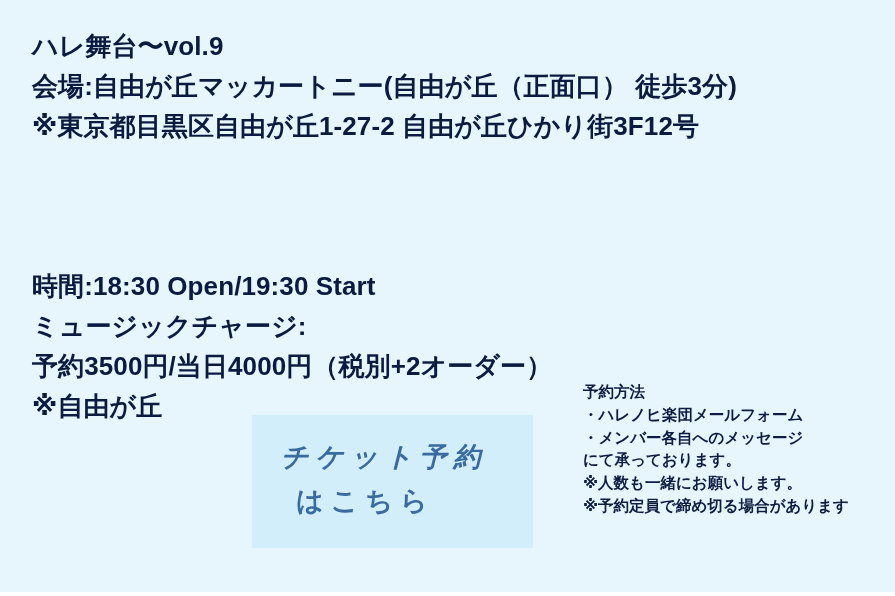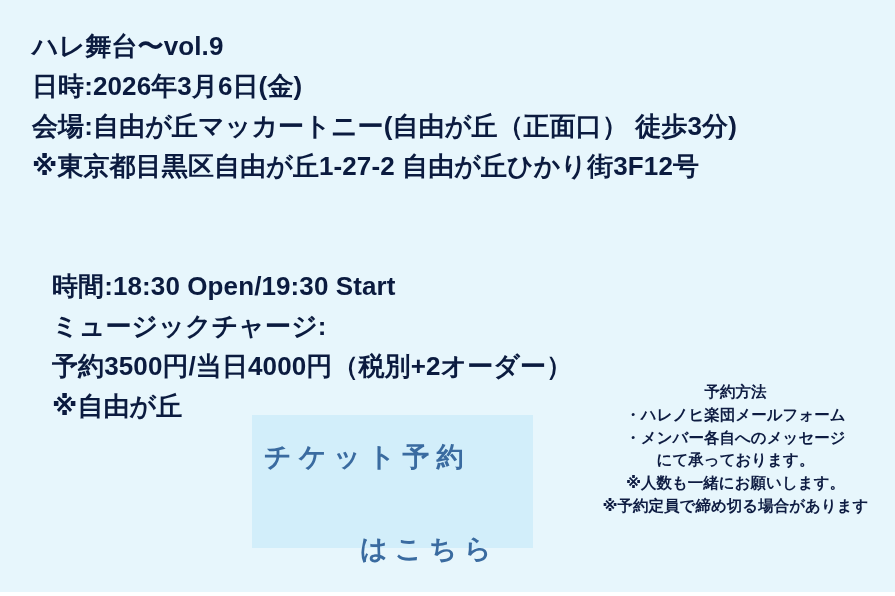--- a/index.html
+++ b/index.html
@@ -36,21 +36,20 @@
     font-weight: 600;
     white-space: pre;
     letter-spacing: 0.1px;
   }
 
   .main-block-2 {
     position: absolute;
     left: 32px;
     top: 266px;
     width: 700px;
-    margin-left: 20px;
   }
 
   
   #ticket-box {
     position: absolute;
     left: 252px;
     top: 415px;
     width: 281px;
     height: 133px;
     background: #d2eefa;
@@ -58,62 +57,60 @@
   #ticket-box .tk-line {
     color: #3a6ba0;
     font-size: 27px;
     font-weight: 700;
     letter-spacing: 7px;
     line-height: 44px;
     white-space: pre;
   }
   #ticket-box .tk-line.l1 {
     padding-top: 20px;
-    padding-left: 12px;
+    padding-left: 29px;
+    font-style: italic;
   }
   #ticket-box .tk-line.l2 {
-    padding-left: 108px;
-    margin-top: 48px;
+    padding-left: 44px;
   }
 
   
   #reserve-note {
     position: absolute;
     left: 583px;
     top: 381px;
     width: 305px;
   }
   #reserve-note .note-line {
     font-size: 15.5px;
     line-height: 22.8px;
     color: #0e1c42;
     font-weight: 600;
     white-space: pre;
     letter-spacing: 0px;
-    text-align: center;
   }
 
   
   #page-bottom-edge {
     position: absolute;
     left: 0;
     top: 592px;
     width: 895px;
     height: 4px;
     background: #ffffff;
   }
 </style>
 </head>
 <body>
 
 <div id="flyer">
 
   <div class="main-block">
     <div class="info-line">ハレ舞台〜vol.9</div>
-    <div class="info-line">日時:2026年3月6日(金)</div>
     <div class="info-line">会場:自由が丘マッカートニー(自由が丘（正面口） 徒歩3分)</div>
     <div class="info-line">※東京都目黒区自由が丘1-27-2 自由が丘ひかり街3F12号</div>
   </div>
 
   <div class="main-block-2">
     <div class="info-line">時間:18:30 Open/19:30 Start</div>
     <div class="info-line">ミュージックチャージ:</div>
     <div class="info-line">予約3500円/当日4000円（税別+2オーダー）</div>
     <div class="info-line">※自由が丘</div>
   </div>

